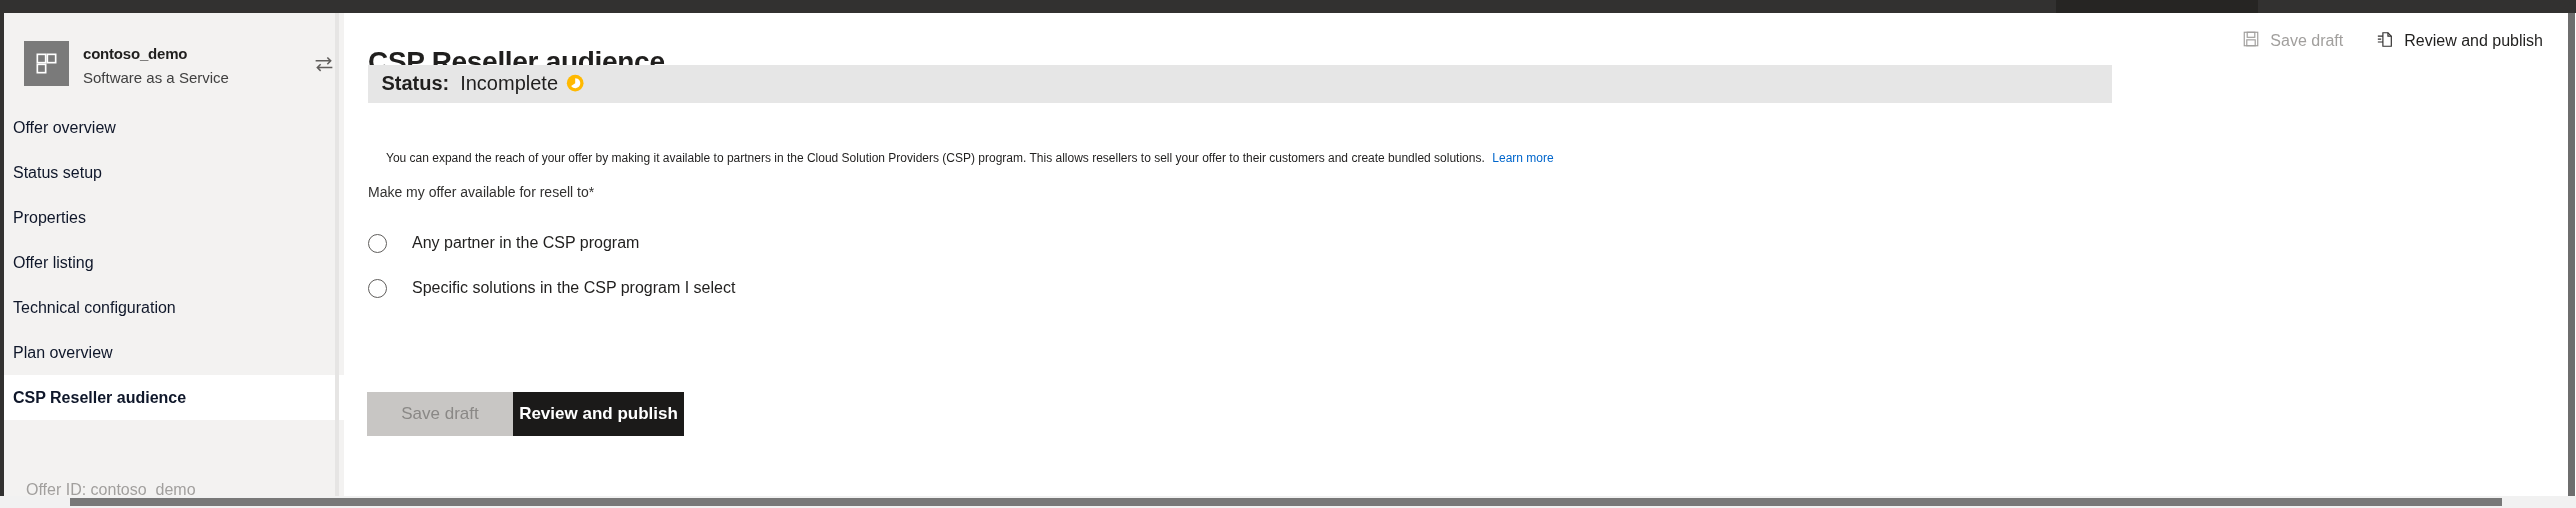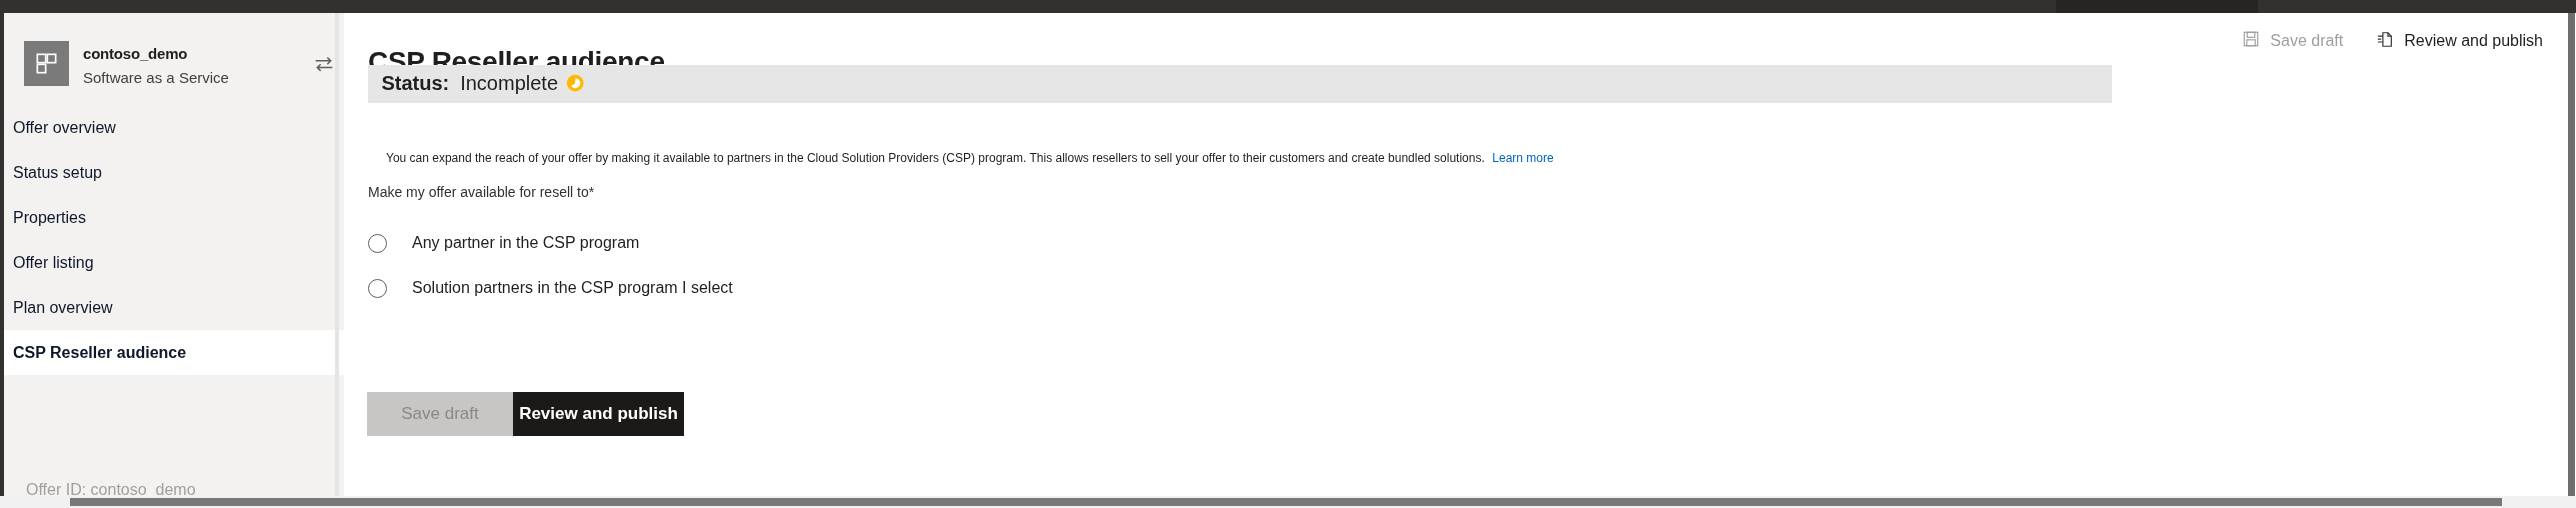--- a/index.html
+++ b/index.html
@@ -371,20 +371,23 @@
       <div class="nav-item">
         <span>Status setup</span>
       </div>
       <div class="nav-item">
         <span>Properties</span>
       </div>
       <div class="nav-item">
         <span>Offer listing</span>
       </div>
       <div class="nav-item">
+        <span>Technical configuration</span>
+      </div>
+      <div class="nav-item">
         <span>Plan overview</span>
       </div>
       <div class="nav-item selected">
         <span>CSP Reseller audience</span>
       </div>
     </div>
 
     <div id="offer-id-footer">Offer ID: contoso_demo</div>
   </nav>
   <div id="sidebar-edge"></div>
@@ -435,21 +438,21 @@
       <span>Make my offer available for resell to</span><span id="required-asterisk">*</span>
     </div>
 
     <div id="radio-group">
       <label class="radio-row">
         <span class="radio-mark"></span>
         <span class="radio-label">Any partner in the CSP program</span>
       </label>
       <label class="radio-row">
         <span class="radio-mark"></span>
-        <span class="radio-label">Solution partners in the CSP program I select</span>
+        <span class="radio-label">Specific solutions in the CSP program I select</span>
       </label>
     </div>
 
   </main>
 
   <div id="action-buttons">
     <button id="save-draft-button">Save draft</button>
     <button id="review-publish-button">Review and publish</button>
   </div>
 

